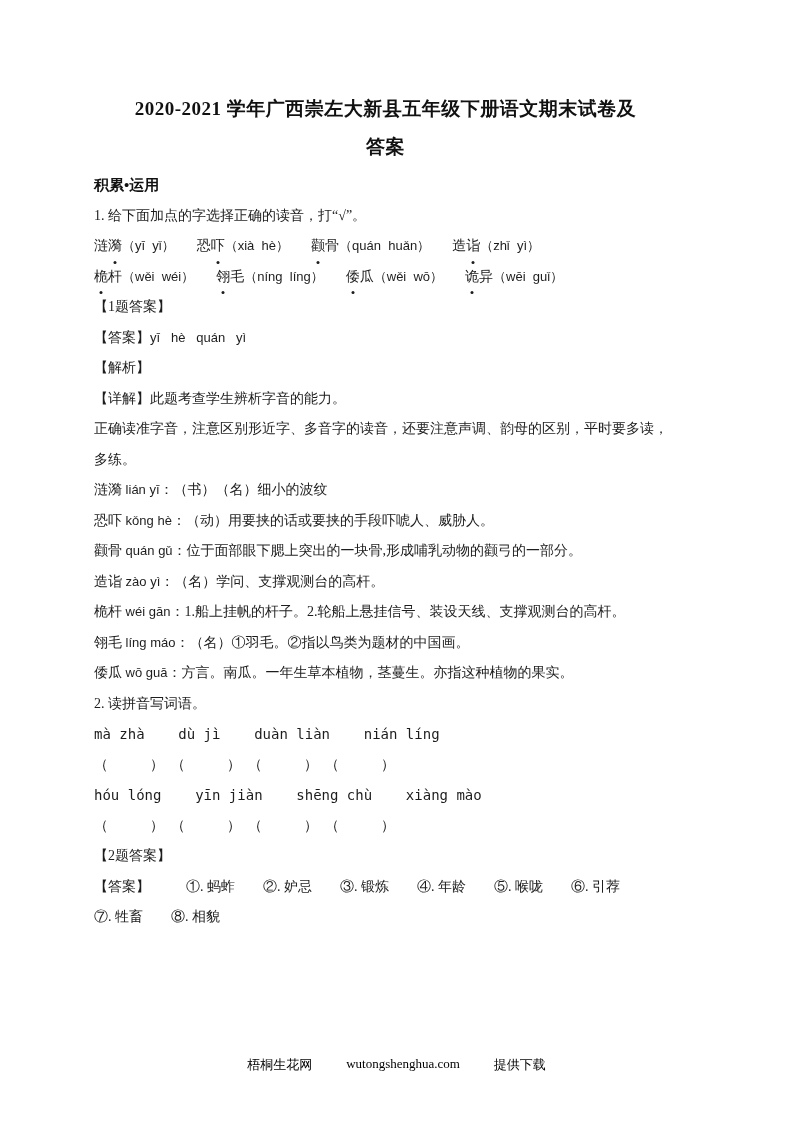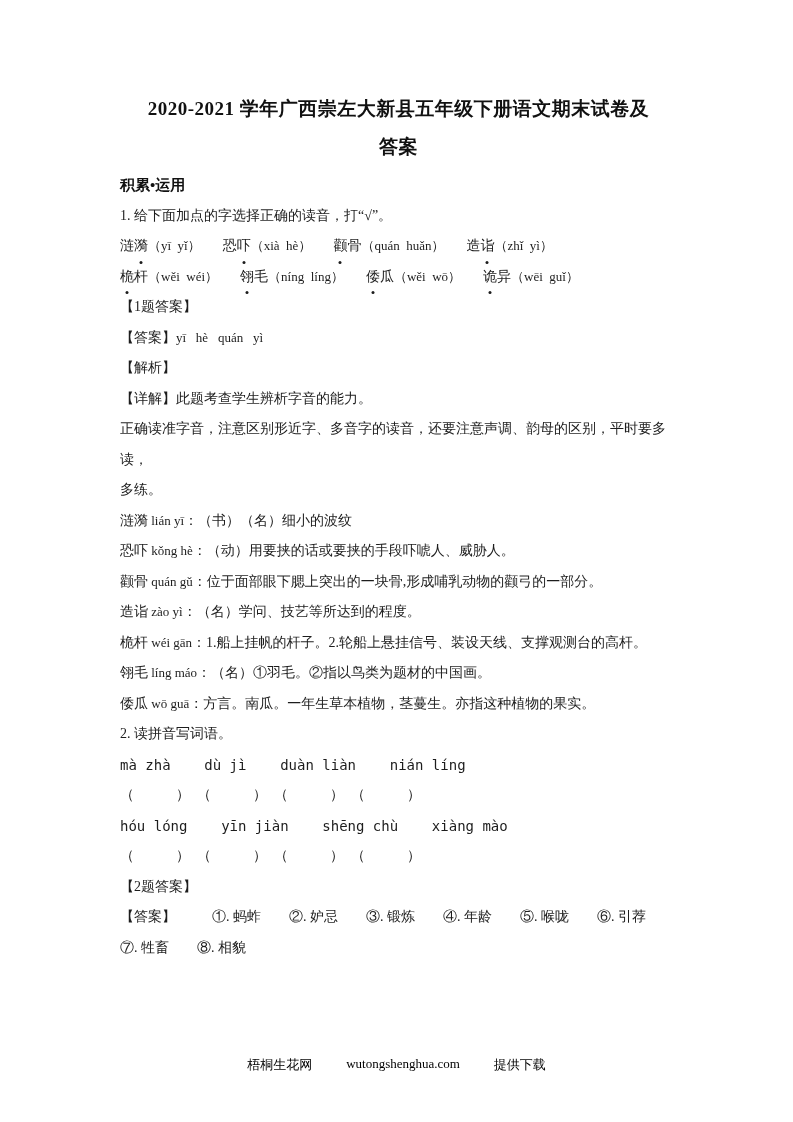--- a/index.html
+++ b/index.html
@@ -1,30 +1,30 @@
 <!DOCTYPE html>
 <html><head>
 <meta charset="utf-8">
 <style>
   html,body{margin:0;padding:0;}
   body{
     width:793px;height:1122px;background:#ffffff;color:#1d1d1d;
     font-family:"Liberation Serif","DejaVu Serif",serif;
     position:relative;overflow:hidden;
   }
-  .page{position:absolute;inset:0;padding:90px 116px 0 120px;box-sizing:border-box;}
+  .page{position:absolute;inset:0;padding:90px 116px 0 94px;box-sizing:border-box;}
   .title{
     text-align:center;font-weight:700;font-size:19px;line-height:38px;
     letter-spacing:0.5px;color:#111;
   }
   .heading{font-weight:700;font-size:15px;line-height:30.5px;margin-top:4px;color:#111;}
   .line{font-size:14px;line-height:30.5px;margin:0;}
   .pre{white-space:pre;}
   .py{
-    font-family:Liberation Serif, serif;
+    font-family:Liberation Sans, sans-serif;
     font-size:13px;white-space:pre;
   }
   .py-big{
     font-family:"DejaVu Sans Mono","Liberation Mono",monospace;
     font-size:14px;white-space:pre;
   }
   .word-row{display:flex;gap:22px;}
   .word{white-space:pre;}
   .em-dot{position:relative;display:inline-block;}
   .em-dot::after{
@@ -70,21 +70,21 @@
   <div class="line"><span>【答案】</span><span class="py">yī   hè   quán   yì</span></div>
 
   <div class="line">【解析】</div>
   <div class="line">【详解】此题考查学生辨析字音的能力。</div>
   <div class="line">正确读准字音，注意区别形近字、多音字的读音，还要注意声调、韵母的区别，平时要多读，</div>
   <div class="line">多练。</div>
 
   <div class="line"><span>涟漪</span><span class="py"> lián yī</span><span>：（书）（名）细小的波纹</span></div>
   <div class="line"><span>恐吓</span><span class="py"> kǒng hè</span><span>：（动）用要挟的话或要挟的手段吓唬人、威胁人。</span></div>
   <div class="line"><span>颧骨</span><span class="py"> quán gǔ</span><span>：位于面部眼下腮上突出的一块骨,形成哺乳动物的颧弓的一部分。</span></div>
-  <div class="line"><span>造诣</span><span class="py"> zào yì</span><span>：（名）学问、技艺等所达到的程度。</span></div>
+  <div class="line"><span>造诣</span><span class="py"> zào yì</span><span>：（名）学问、支撑观测台的高杆。</span></div>
   <div class="line"><span>桅杆</span><span class="py"> wéi gān</span><span>：1.船上挂帆的杆子。2.轮船上悬挂信号、装设天线、支撑观测台的高杆。</span></div>
   <div class="line"><span>翎毛</span><span class="py"> líng máo</span><span>：（名）①羽毛。②指以鸟类为题材的中国画。</span></div>
   <div class="line"><span>倭瓜</span><span class="py"> wō guā</span><span>：方言。南瓜。一年生草本植物，茎蔓生。亦指这种植物的果实。</span></div>
 
   <div class="line">2. 读拼音写词语。</div>
 
   <div class="line py-big">mà zhà    dù jì    duàn liàn    nián líng</div>
   <div class="line pre">（　　　）  （　　　）  （　　　）  （　　　）</div>
   <div class="line py-big">hóu lóng    yīn jiàn    shēng chù    xiàng mào</div>
   <div class="line pre">（　　　）  （　　　）  （　　　）  （　　　）</div>

